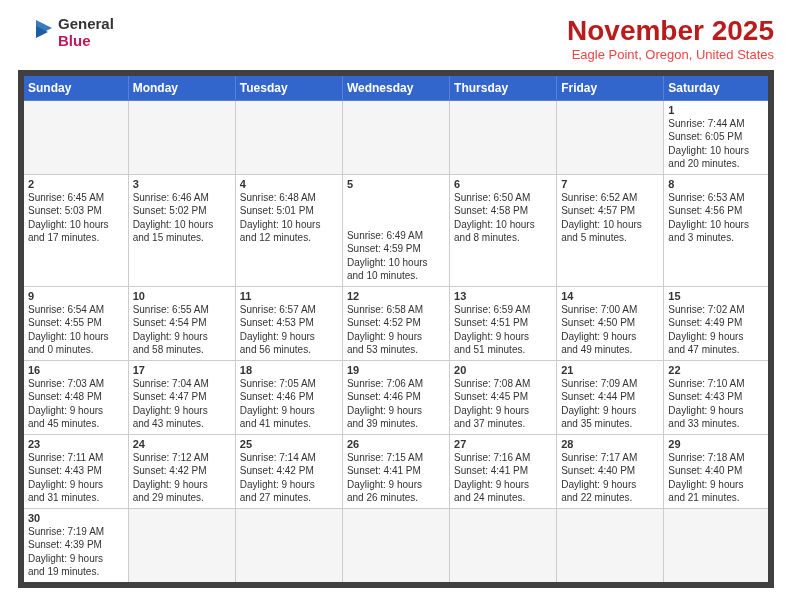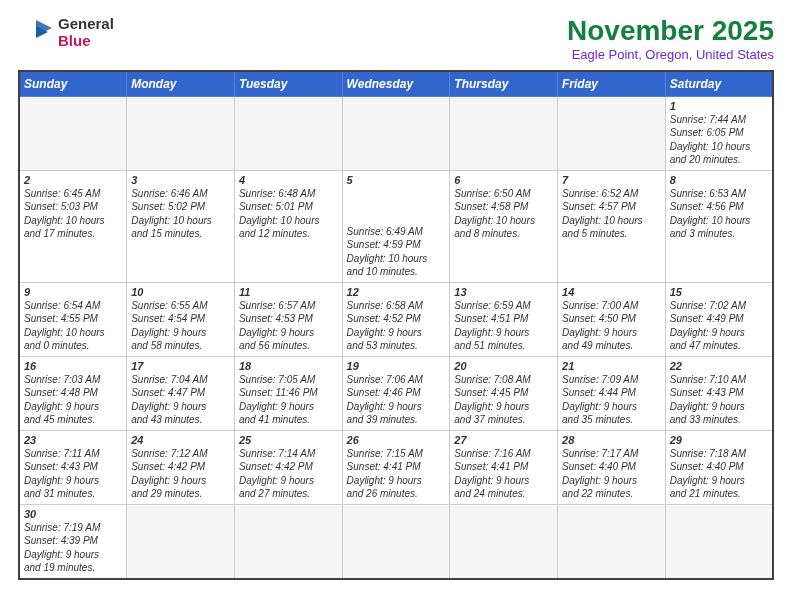--- a/index.html
+++ b/index.html
@@ -38,32 +38,31 @@
     .logo-icon {
       width: 36px;
       height: 30px;
     }
     .title-block {
       text-align: right;
     }
     .month-title {
       font-size: 28px;
       font-weight: bold;
-      color: #15803d;
+      color: #b91c1c;
       line-height: 1.1;
     }
     .location {
       font-size: 13px;
-      color: #6d28d9;
+      color: #ef4444;
     }
     .calendar {
       width: 100%;
       border-collapse: collapse;
-      border: 2px solid #404040;
-      font-style: italic;
+      border: 6px solid #404040;
     }
     .calendar th {
       background-color: #3366cc;
       color: #fff;
       font-size: 12px;
       font-weight: bold;
       padding: 5px 4px;
       text-align: left;
       border: 1px solid #5580d4;
     }
@@ -266,21 +265,21 @@
           <td>
             <span class="day-num">17</span>
             <div class="day-info" style="white-space: pre-line;">Sunrise: 7:04 AM
 Sunset: 4:47 PM
 Daylight: 9 hours
 and 43 minutes.</div>
           </td>
           <td>
             <span class="day-num">18</span>
             <div class="day-info" style="white-space: pre-line;">Sunrise: 7:05 AM
-Sunset: 11:46 PM
+Sunset: 4:46 PM
 Daylight: 9 hours
 and 41 minutes.</div>
           </td>
           <td>
             <span class="day-num">19</span>
             <div class="day-info" style="white-space: pre-line;">Sunrise: 7:06 AM
 Sunset: 4:46 PM
 Daylight: 9 hours
 and 39 minutes.</div>
           </td>

